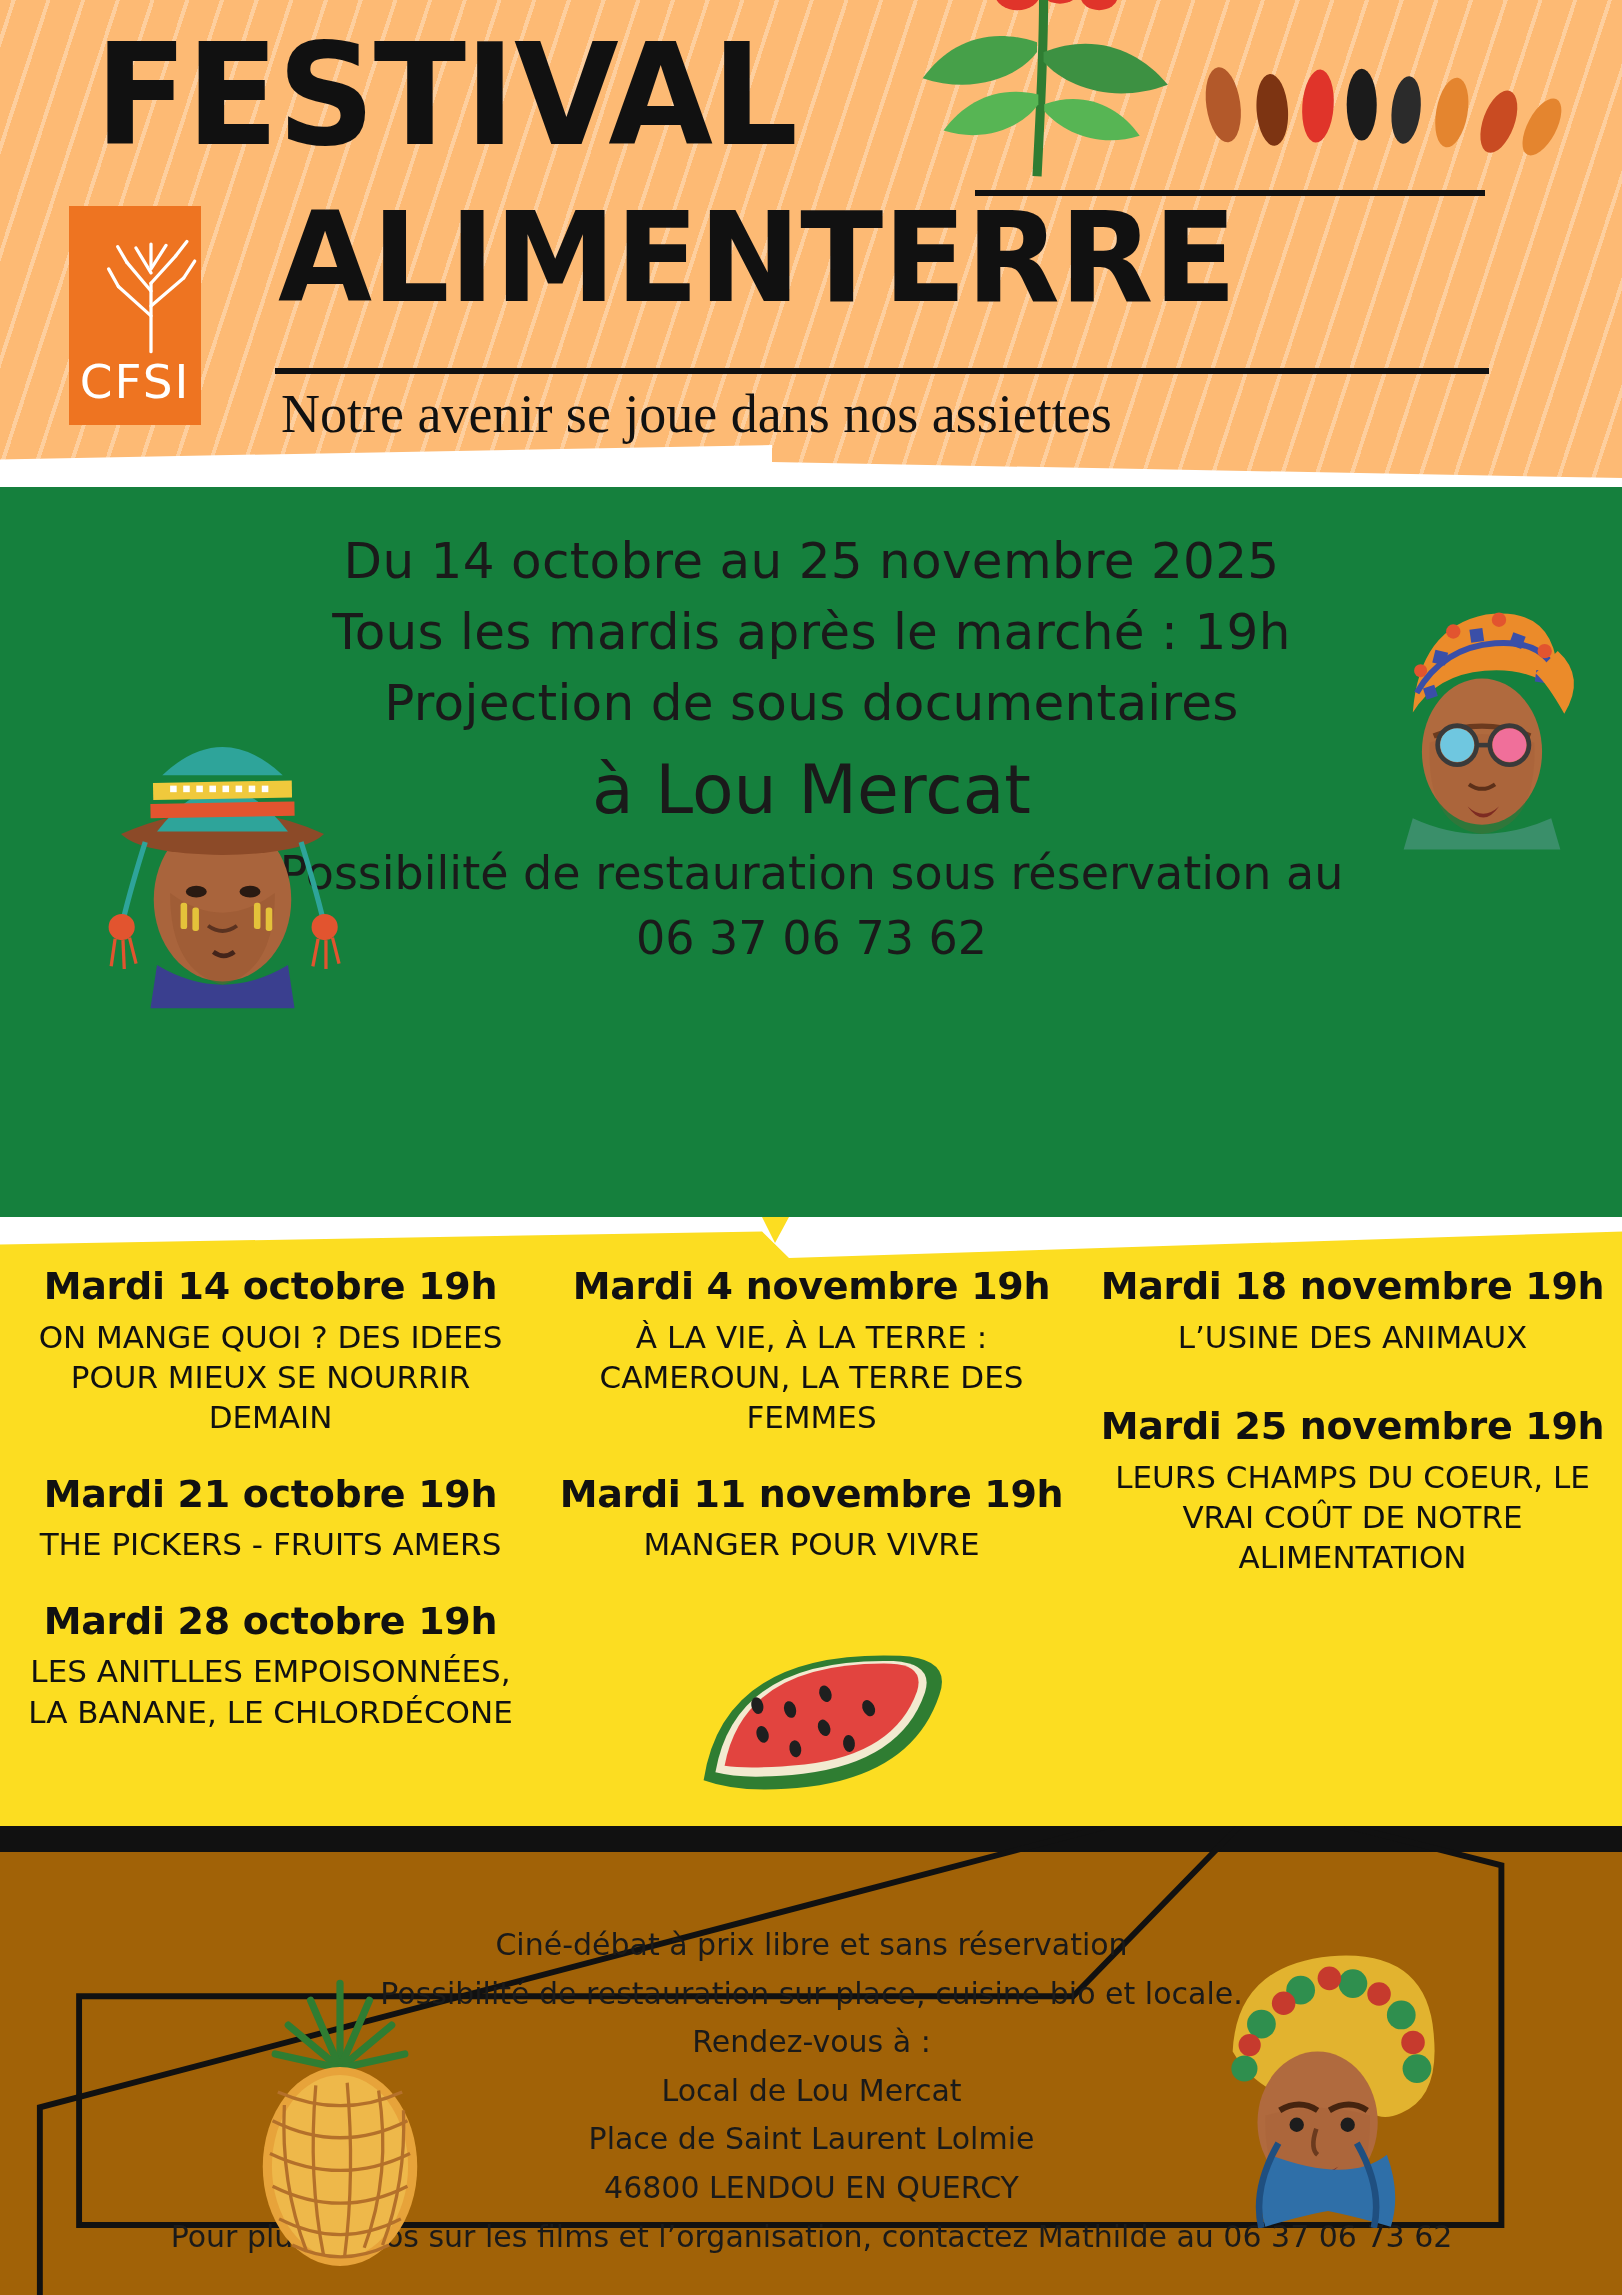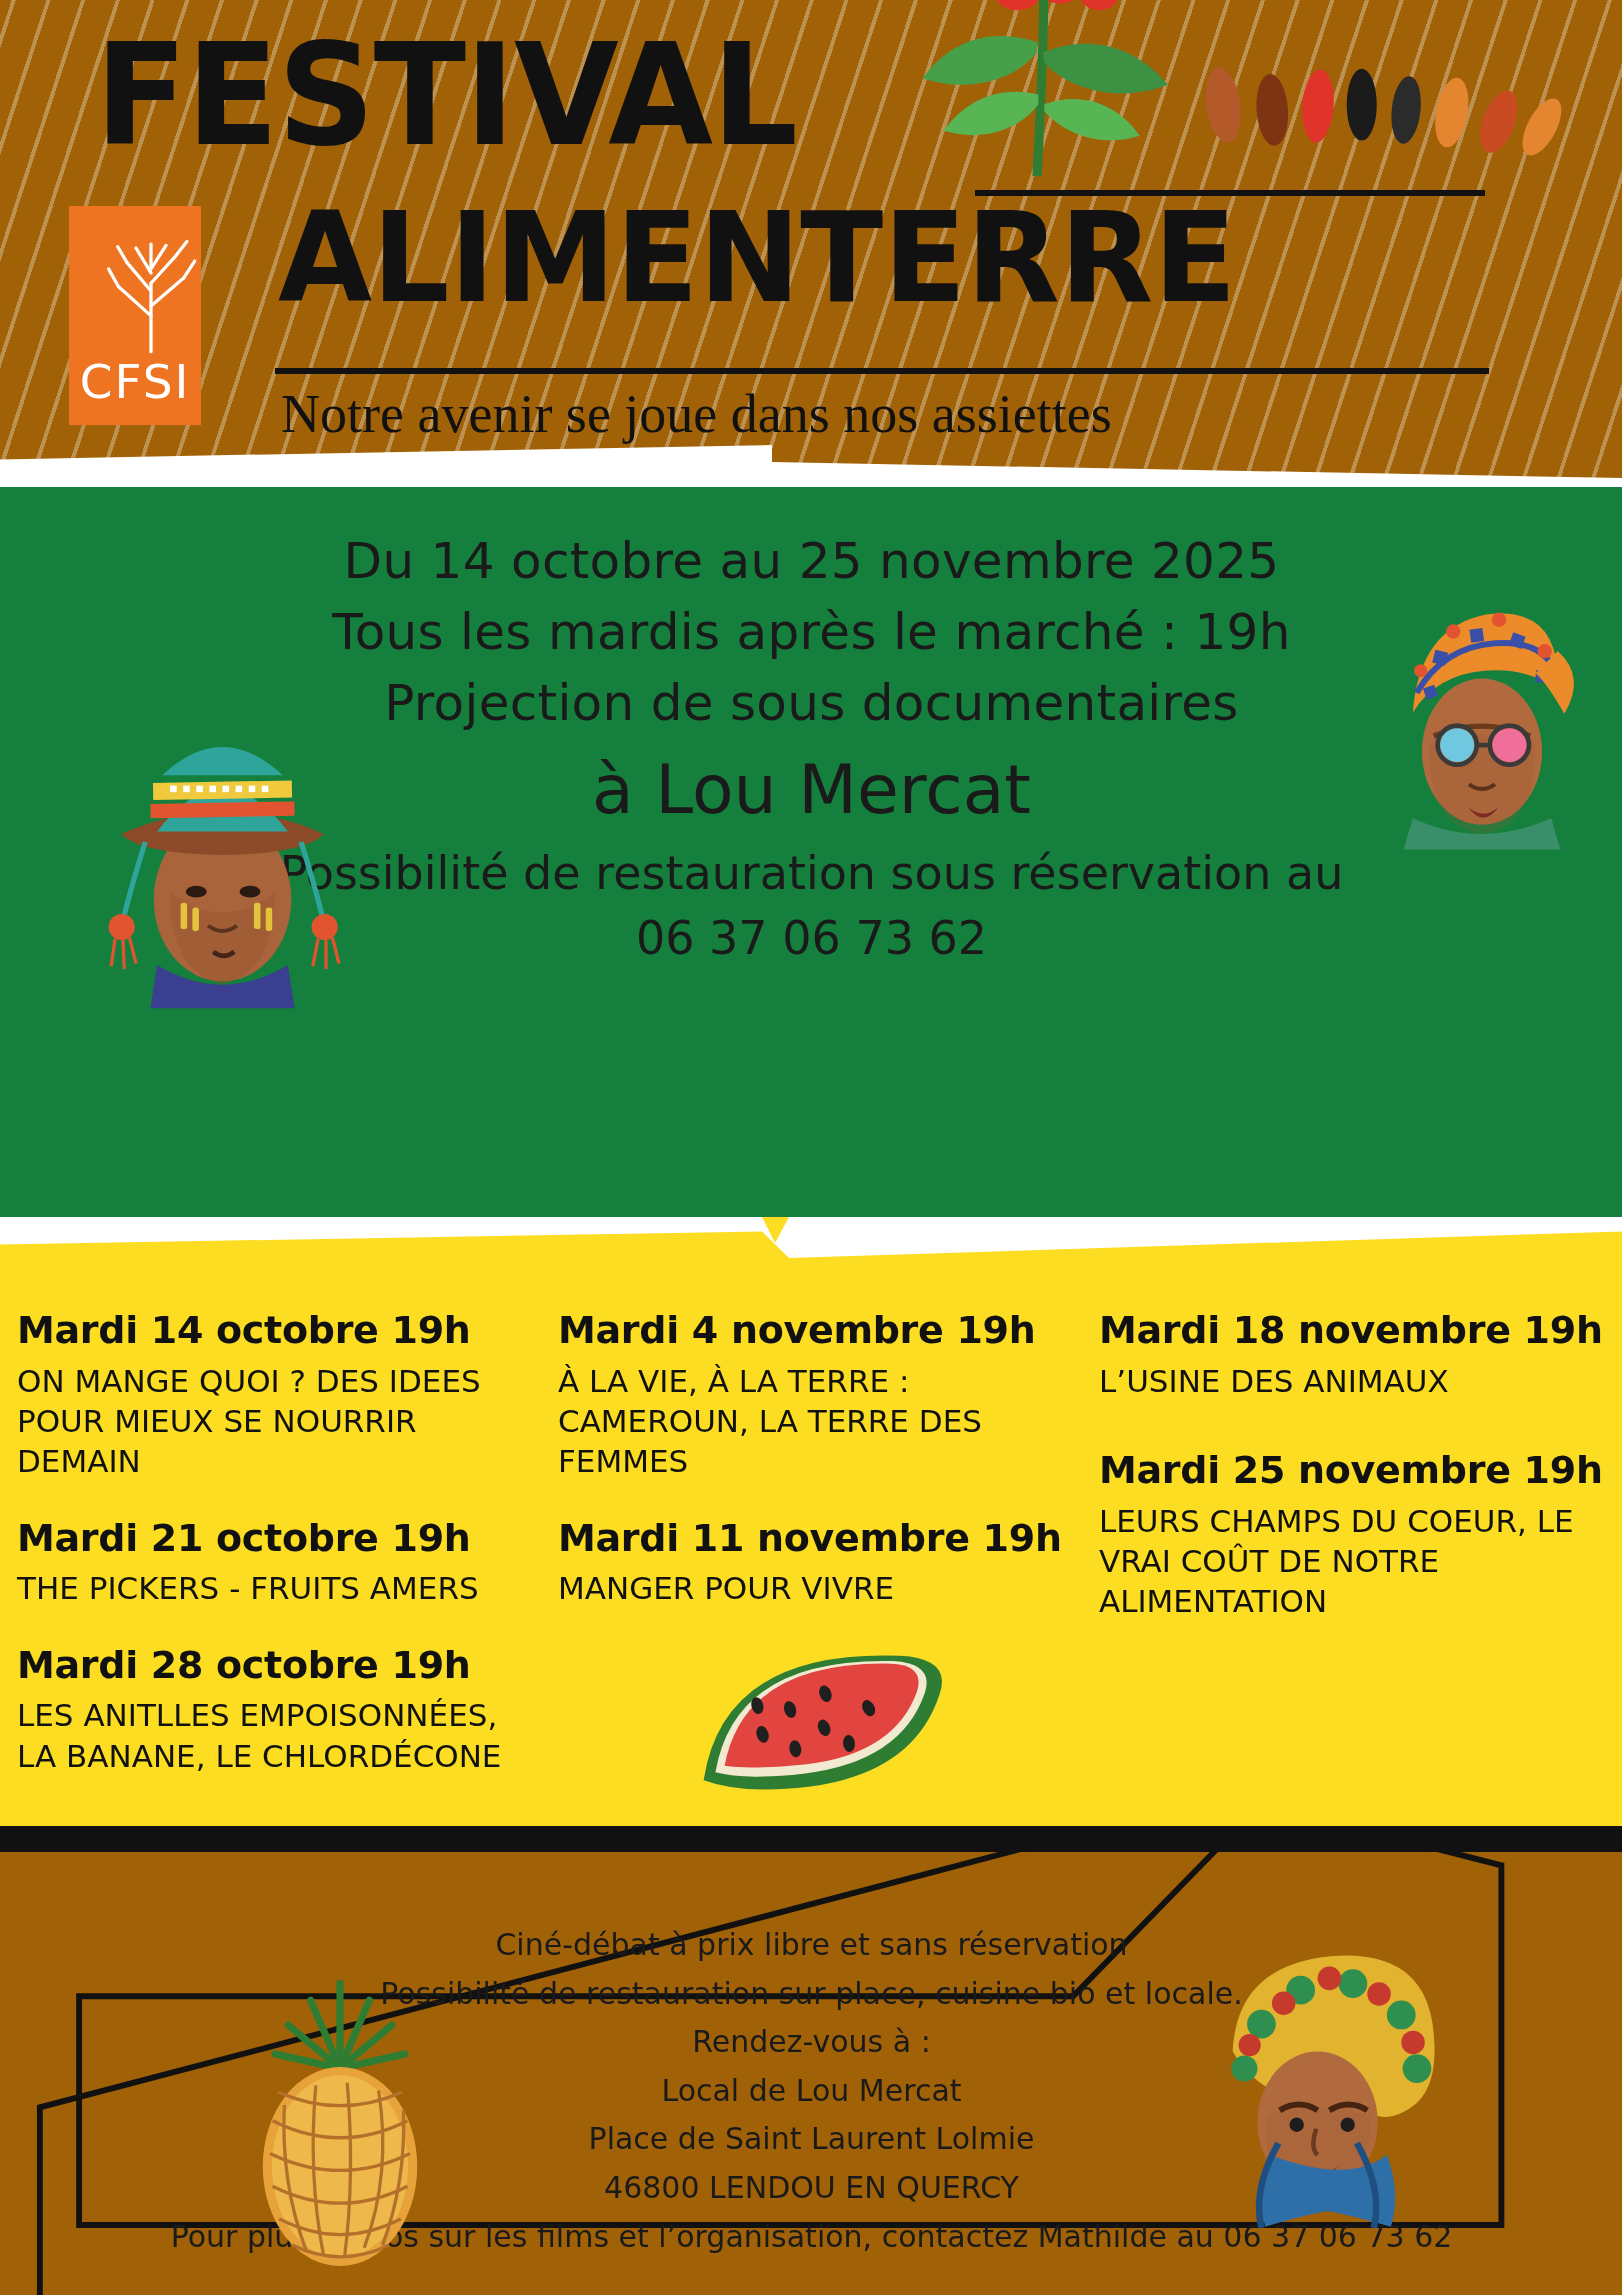--- a/index.html
+++ b/index.html
@@ -15,21 +15,21 @@
     font-family: "Liberation Sans", sans-serif;
   }
 
   
   .header-band {
     position: absolute;
     left: 0;
     top: 0;
     width: 1623px;
     height: 487px;
-    background: #a16207;
+    background: #fdba74;
     overflow: hidden;
   }
   .header-band .stripes {
     position: absolute;
     inset: 0;
     background: repeating-linear-gradient(
        -72deg,
        rgba(255,255,255,0.0) 0px,
        rgba(255,255,255,0.0) 29px,
        rgba(255,255,255,0.30) 29px,
@@ -220,23 +220,23 @@
     left: 0;
     top: 47px;
     width: 1623px;
     display: flex;
     flex-direction: row;
   }
   .col {
     width: 541px;
     box-sizing: border-box;
     padding: 0 17px;
+    text-align: center;
     color: #111;
     font-family: "DejaVu Sans", sans-serif;
-    margin-top: 44px;
   }
   .ev { margin-bottom: 34px; }
   .ev-date {
     font-size: 38px;
     font-weight: bold;
     line-height: 1.18;
     margin-bottom: 7.9px;
     letter-spacing: -0.3px;
   }
   .ev-title {

